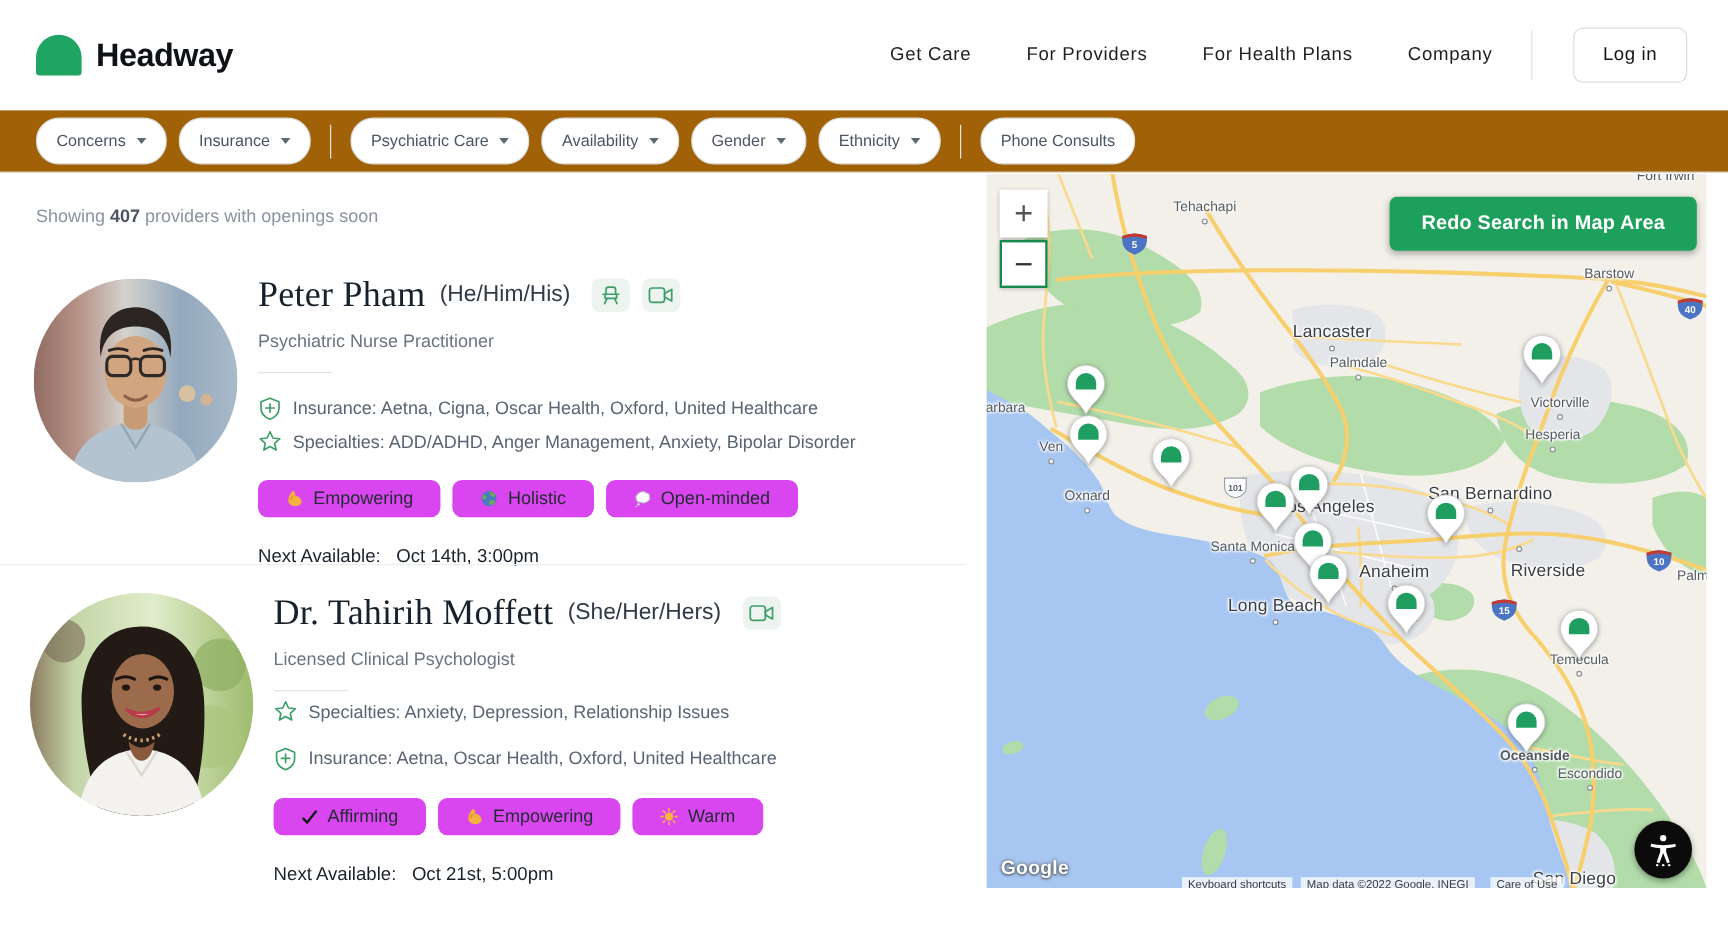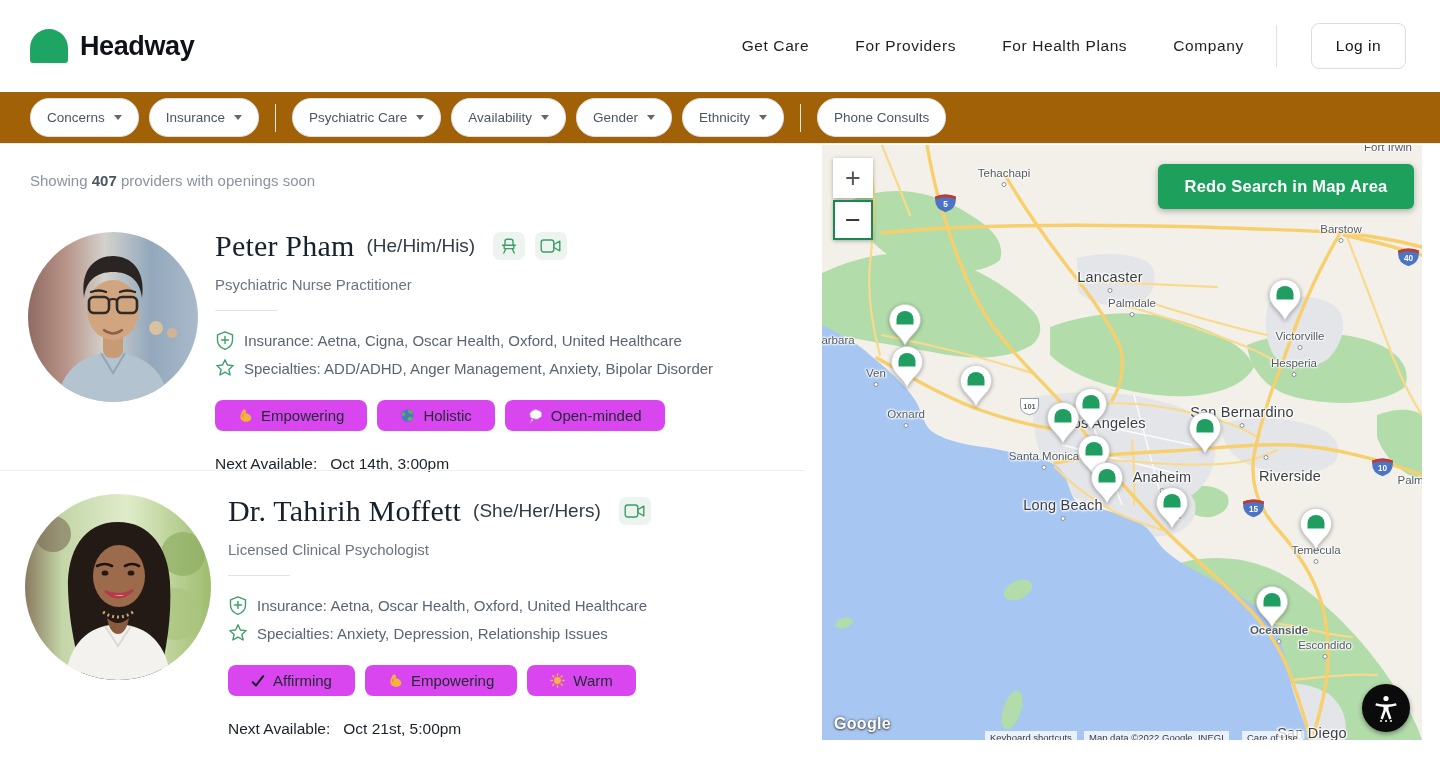--- a/index.html
+++ b/index.html
@@ -262,36 +262,36 @@
               <span class="chip">
                 <svg width="22" height="16" viewBox="0 0 22 16" fill="none" stroke="#3d9e69" stroke-width="1.4" stroke-linejoin="round">
                   <rect x="1.2" y="2" width="12.6" height="12" rx="2.4"></rect>
                   <path d="M13.8,6.5 L19.8,3.2 V12.8 L13.8,9.5 Z"></path>
                 </svg>
               </span>
             </span>
           </div>
           <div class="ptitle">Licensed Clinical Psychologist</div>
           <div class="minidiv"></div>
+          <div class="irow second">
+            <span style="display: flex;">
+              <svg width="20" height="20" viewBox="0 0 20 20" fill="none" stroke="#3d9e69" stroke-width="1.4" stroke-linejoin="round">
+                <path d="M10,1.8 L12.4,7 L18.2,7.6 L13.9,11.4 L15.1,17 L10,14.1 L4.9,17 L6.1,11.4 L1.8,7.6 L7.6,7 Z"></path>
+              </svg>
+            </span>
+            <span>Specialties: Anxiety, Depression, Relationship Issues</span>
+          </div>
           <div class="irow first">
             <span style="display: flex;">
               <svg width="20" height="21" viewBox="0 0 20 21" fill="none" stroke="#3d9e69" stroke-width="1.4" stroke-linecap="round" stroke-linejoin="round">
                 <path d="M10,1.8 L17.5,4.8 V10 C17.5,14.6 14.4,17.8 10,19.4 C5.6,17.8 2.5,14.6 2.5,10 V4.8 Z"></path>
                 <path d="M10,6.5 V13.5 M6.5,10 H13.5"></path>
               </svg>
             </span>
             <span>Insurance: Aetna, Oscar Health, Oxford, United Healthcare</span>
-          </div>
-          <div class="irow second">
-            <span style="display: flex;">
-              <svg width="20" height="20" viewBox="0 0 20 20" fill="none" stroke="#3d9e69" stroke-width="1.4" stroke-linejoin="round">
-                <path d="M10,1.8 L12.4,7 L18.2,7.6 L13.9,11.4 L15.1,17 L10,14.1 L4.9,17 L6.1,11.4 L1.8,7.6 L7.6,7 Z"></path>
-              </svg>
-            </span>
-            <span>Specialties: Anxiety, Depression, Relationship Issues</span>
           </div>
           <div class="badges">
             <span class="badge">
               <span style="display: flex;">
                 <svg width="14" height="14" viewBox="0 0 14 14">
                   <path d="M1.8,8.2 L5,11.5 L12.2,2.2" fill="none" stroke="#14181d" stroke-width="2" stroke-linecap="round" stroke-linejoin="round"></path>
                 </svg>
               </span>
               <span>Affirming</span>
             </span>

